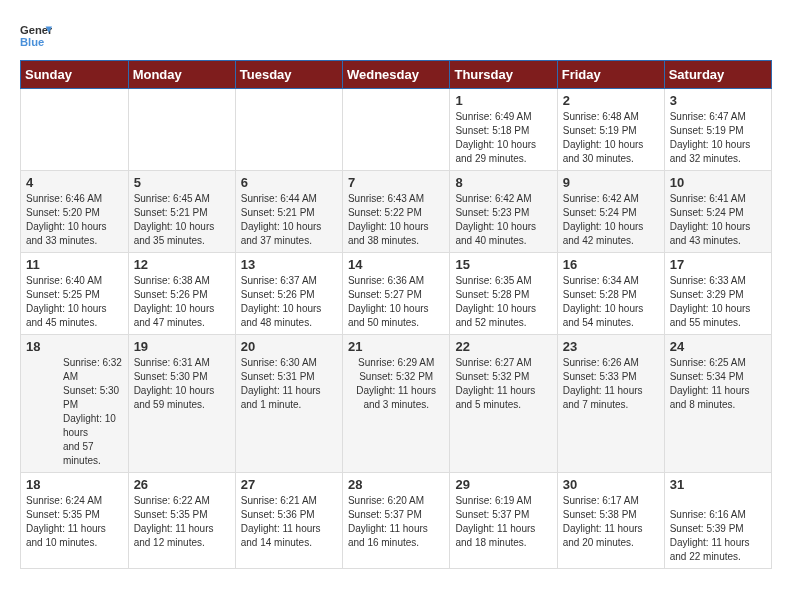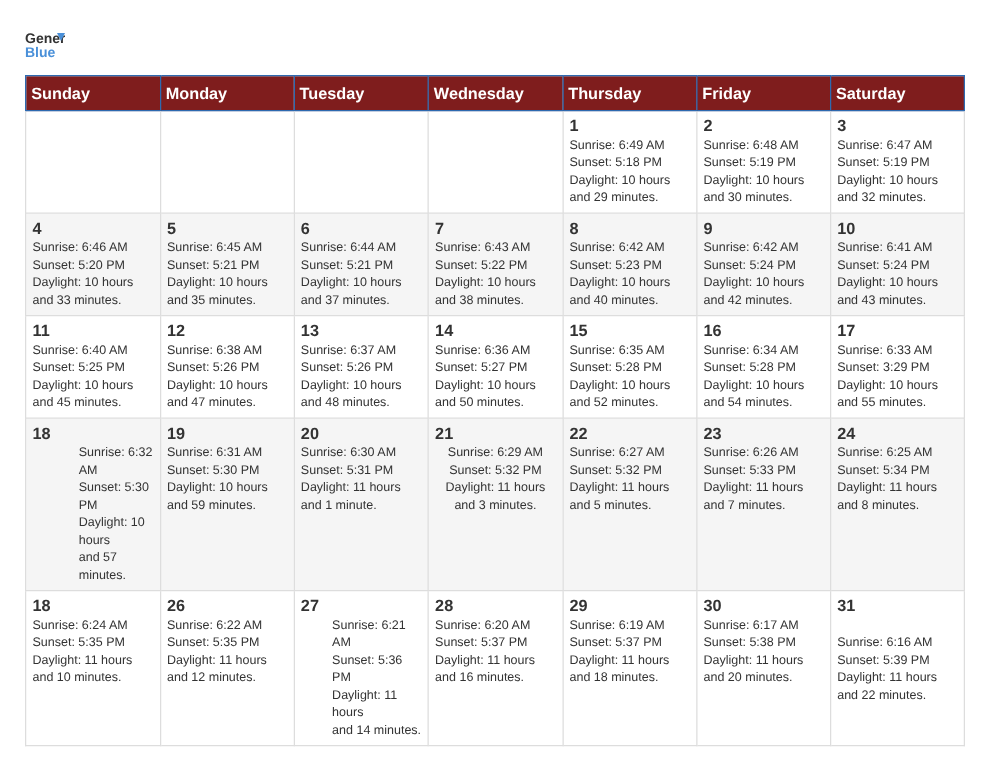--- a/index.html
+++ b/index.html
@@ -300,21 +300,21 @@
         </td>
         <td>
           <span class="day-number">26</span>
           <div class="day-info" style="white-space: pre-line;">Sunrise: 6:22 AM
 Sunset: 5:35 PM
 Daylight: 11 hours
 and 12 minutes.</div>
         </td>
         <td>
           <span class="day-number">27</span>
-          <div class="day-info" style="white-space: pre-line; margin-left: 25px;">Sunrise: 6:21 AM
+          <div class="day-info" style="white-space: pre-line;">Sunrise: 6:21 AM
 Sunset: 5:36 PM
 Daylight: 11 hours
 and 14 minutes.</div>
         </td>
         <td>
           <span class="day-number">28</span>
           <div class="day-info" style="white-space: pre-line;">Sunrise: 6:20 AM
 Sunset: 5:37 PM
 Daylight: 11 hours
 and 16 minutes.</div>

